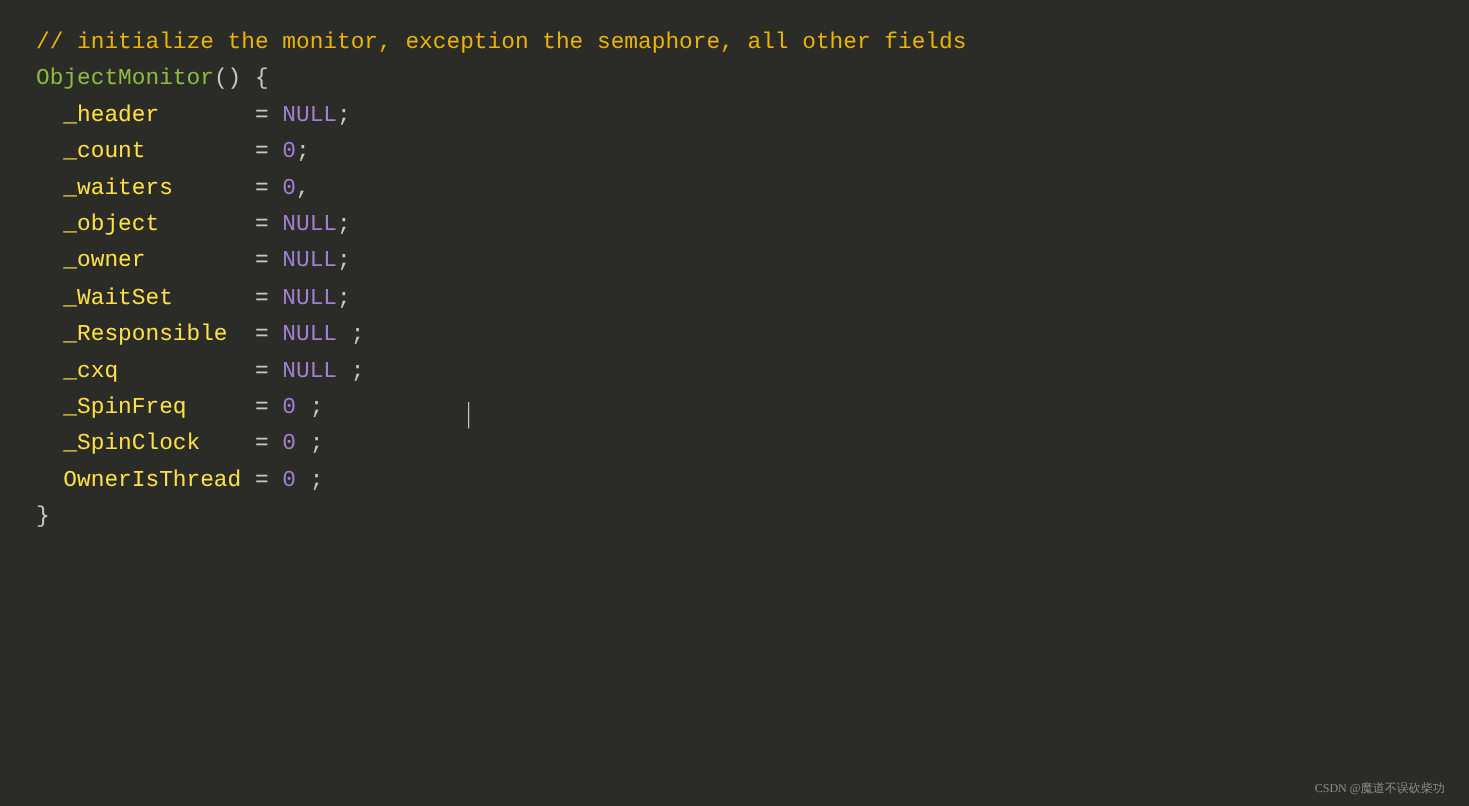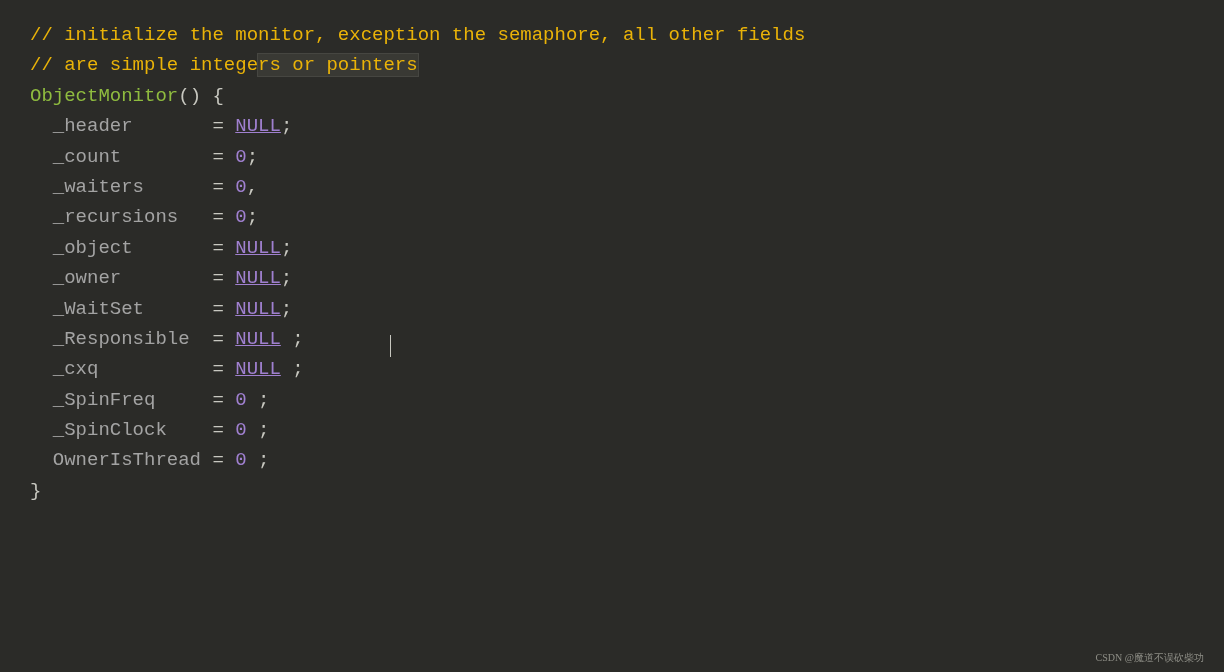--- a/index.html
+++ b/index.html
@@ -12,23 +12,23 @@
       padding: 20px 30px;
       width: 1224px;
       height: 672px;
       overflow: hidden;
       position: relative;
     }
     .code-line { white-space: pre; }
     .comment { color: #eab308; }
     .funcname { color: #8fbc3f; }
     .paren, .brace { color: #c8c8c0; }
-    .ident { color: #a3a3a3; }
+    .ident { color: #fde047; }
     .op { color: #c8c8c0; }
-    .keyword { color: #a080d0; text-decoration: underline; }
+    .keyword { color: #a080d0; }
     .number { color: #a080d0; }
     .punct { color: #c8c8c0; }
     .highlight-box {
       display: inline;
       background: rgba(120,120,110,0.18);
       outline: 1px solid rgba(150,150,140,0.25);
     }
     .cursor {
       position: absolute;
       left: 390px;
@@ -45,26 +45,24 @@
       font-size: 10px;
       color: rgba(220,220,210,0.55);
     }
     .indent { display:inline-block; width: 2ch; }
   </style>
 </head>
 <body>
 
 <div id="code-container">
     <div class="code-line"><span class="comment">// initialize the monitor, exception the semaphore, all other fields</span></div>
-    <div class="code-line"><span class="comment">// are simple intege<span class="highlight-box">rs or pointers</span></span></div>
     <div class="code-line"><span class="funcname">ObjectMonitor</span><span class="paren">(</span><span class="paren">)</span><span class="brace"> {</span></div>
     <div class="code-line"><span class="indent"></span><span class="ident">_header</span><span class="ident">       </span><span class="op">= </span><span class="keyword">NULL</span><span class="punct">;</span></div>
     <div class="code-line"><span class="indent"></span><span class="ident">_count</span><span class="ident">        </span><span class="op">= </span><span class="number">0</span><span class="punct">;</span></div>
     <div class="code-line"><span class="indent"></span><span class="ident">_waiters</span><span class="ident">      </span><span class="op">= </span><span class="number">0</span><span class="punct">,</span></div>
-    <div class="code-line"><span class="indent"></span><span class="ident">_recursions</span><span class="ident">   </span><span class="op">= </span><span class="number">0</span><span class="punct">;</span></div>
     <div class="code-line"><span class="indent"></span><span class="ident">_object</span><span class="ident">       </span><span class="op">= </span><span class="keyword">NULL</span><span class="punct">;</span></div>
     <div class="code-line"><span class="indent"></span><span class="ident">_owner</span><span class="ident">        </span><span class="op">= </span><span class="keyword">NULL</span><span class="punct">;</span></div>
     <div class="code-line"><span class="indent"></span><span class="ident">_WaitSet</span><span class="ident">      </span><span class="op">= </span><span class="keyword">NULL</span><span class="punct">;</span></div>
     <div class="code-line"><span class="indent"></span><span class="ident">_Responsible</span><span class="ident">  </span><span class="op">= </span><span class="keyword">NULL</span><span class="punct"> ;</span></div>
     <div class="code-line"><span class="indent"></span><span class="ident">_cxq</span><span class="ident">          </span><span class="op">= </span><span class="keyword">NULL</span><span class="punct"> ;</span></div>
     <div class="code-line"><span class="indent"></span><span class="ident">_SpinFreq</span><span class="ident">     </span><span class="op">= </span><span class="number">0</span><span class="punct"> ;</span></div>
     <div class="code-line"><span class="indent"></span><span class="ident">_SpinClock</span><span class="ident">    </span><span class="op">= </span><span class="number">0</span><span class="punct"> ;</span></div>
     <div class="code-line"><span class="indent"></span><span class="ident">OwnerIsThread</span><span class="ident"> </span><span class="op">= </span><span class="number">0</span><span class="punct"> ;</span></div>
     <div class="code-line"><span class="brace">}</span></div>
   </div>

